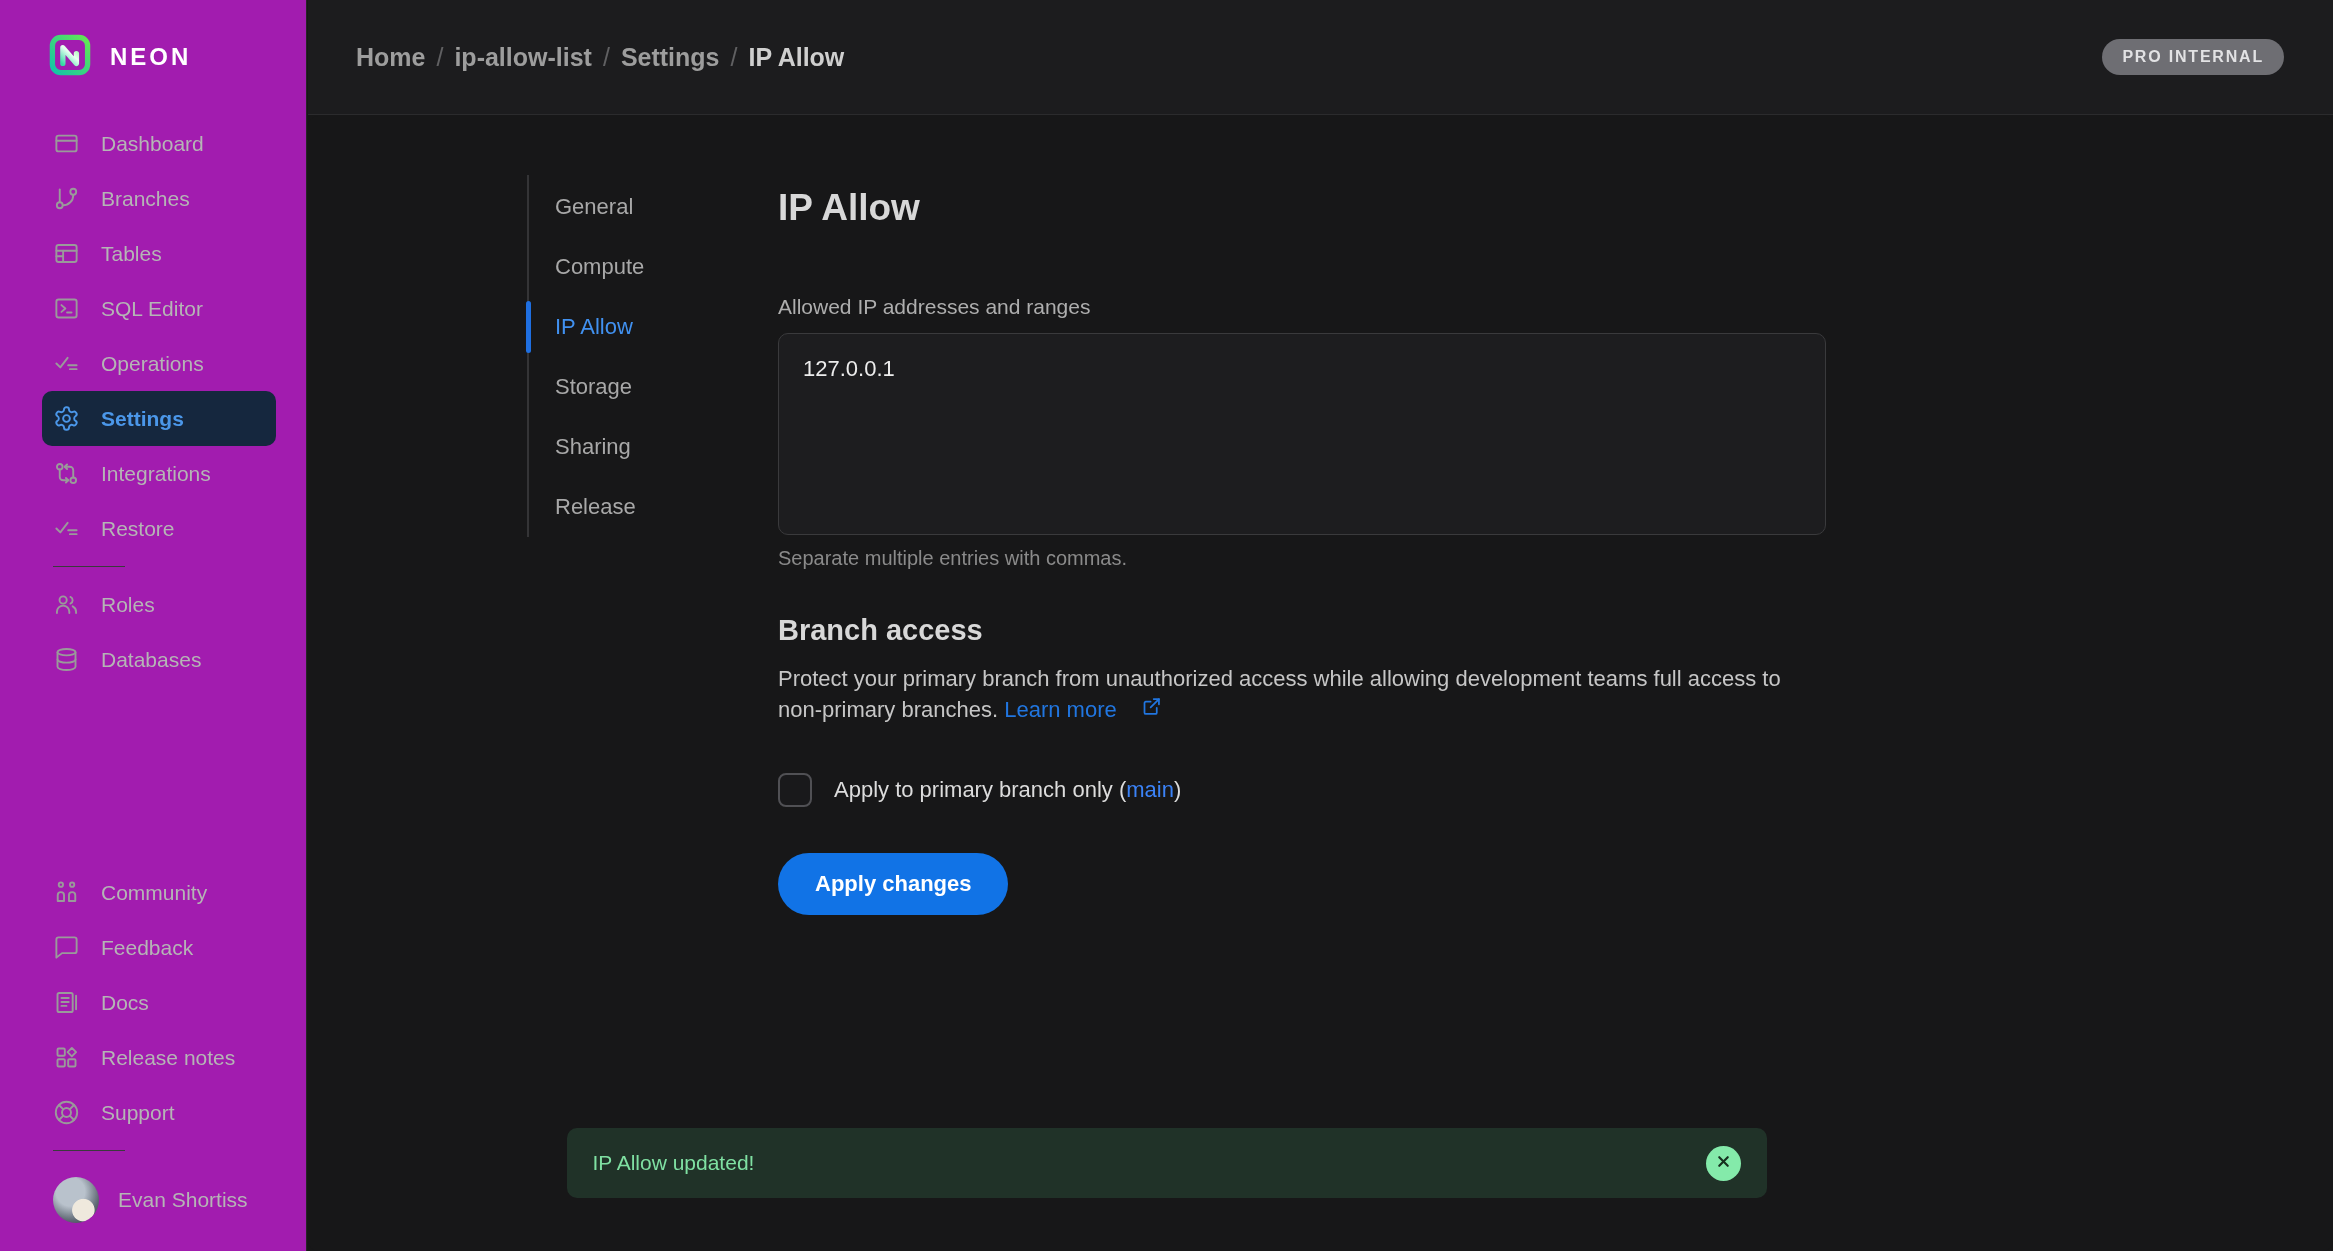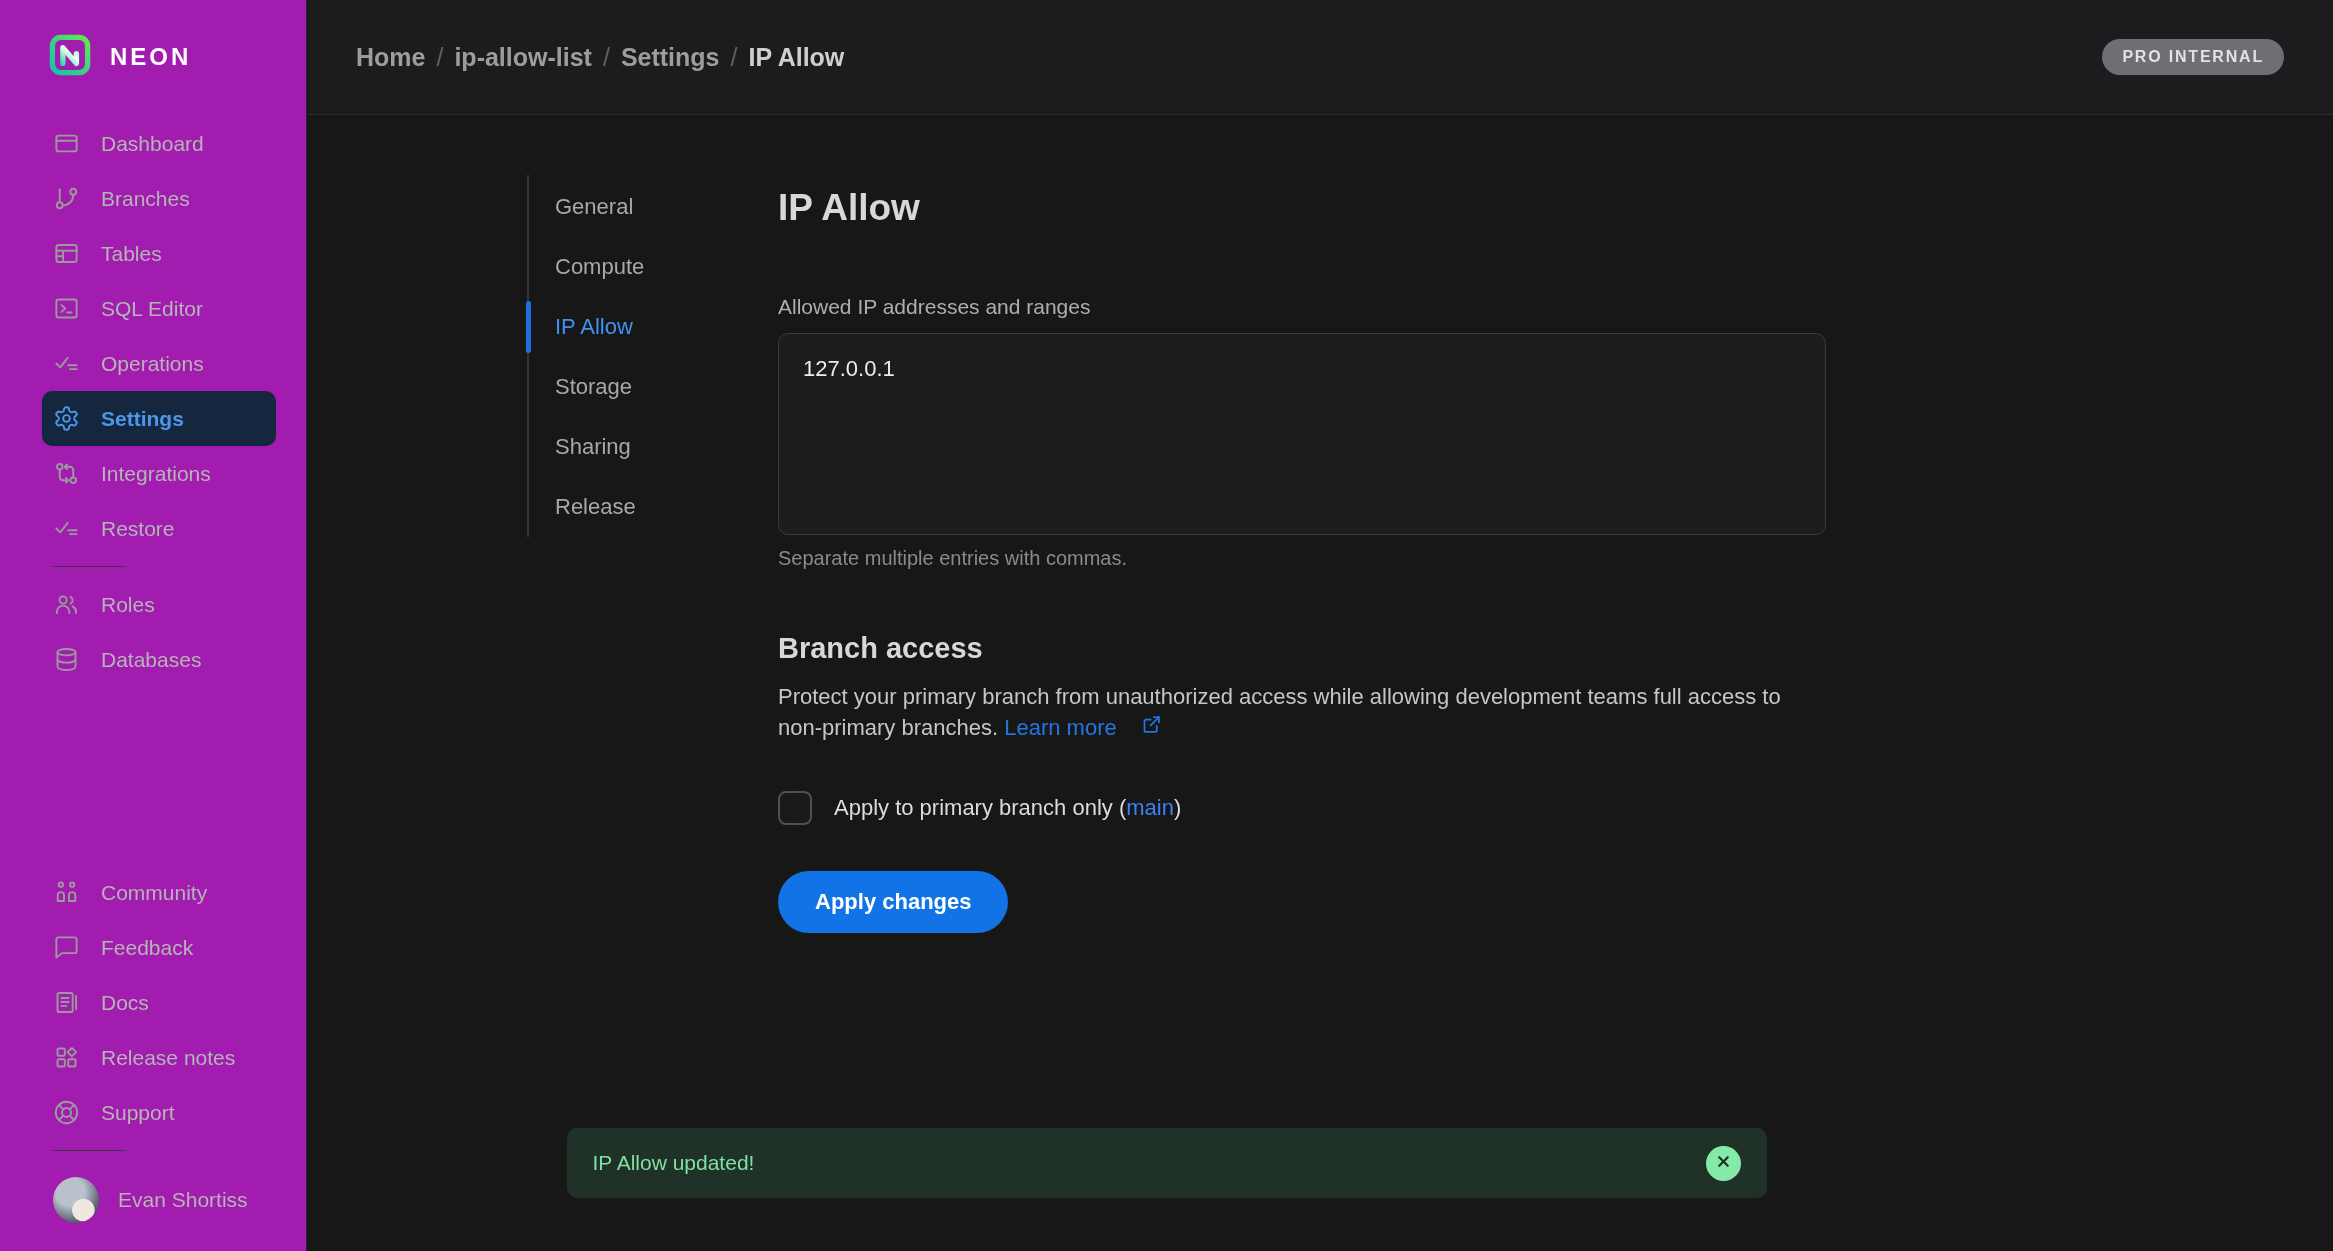--- a/index.html
+++ b/index.html
@@ -58,21 +58,21 @@
   .page-title { color:#d8d8d8; font-size:37px; font-weight:700; }
   .page-desc { margin-top:18px; max-width:1020px; color:#c6c6c6; font-size:22px; line-height:31px; }
 
   .field-label { margin-top:66px; color:#aeaeae; font-size:21px; }
   .ip-textarea { display:block; margin-top:14px; width:1048px; height:202px; resize:none;
                  background:#1d1d1f; border:1px solid #3a3a3c; border-radius:10px;
                  padding:20px 24px; color:#ececec; font-size:22px; line-height:1.35;
                  font-family:"Liberation Sans","DejaVu Sans",sans-serif; outline:none; }
   .field-helper { margin-top:12px; color:#8a8a8a; font-size:20px; }
 
-  .section-title { margin-top:62px; color:#d8d8d8; font-size:29px; font-weight:700; }
+  .section-title { margin-top:44px; color:#d8d8d8; font-size:29px; font-weight:700; }
   .section-desc { margin-top:16px; max-width:1020px; color:#c6c6c6; font-size:22px; line-height:31px; }
   .learn-more { color:#2176e0; font-weight:500; cursor:pointer; text-decoration:none;
                 display:inline-flex; align-items:center; gap:24px; }
   .learn-more svg { width:21px; height:21px; }
 
   .checkbox-row { margin-top:48px; display:flex; align-items:center; gap:22px; }
   .checkbox { width:34px; height:34px; border:2px solid #505054; border-radius:8px;
               background:#19191b; cursor:pointer; flex:none; }
   .checkbox-label { color:#dcdcdc; font-size:22px; }
   .branch-name { color:#3b82f6; cursor:pointer; }

